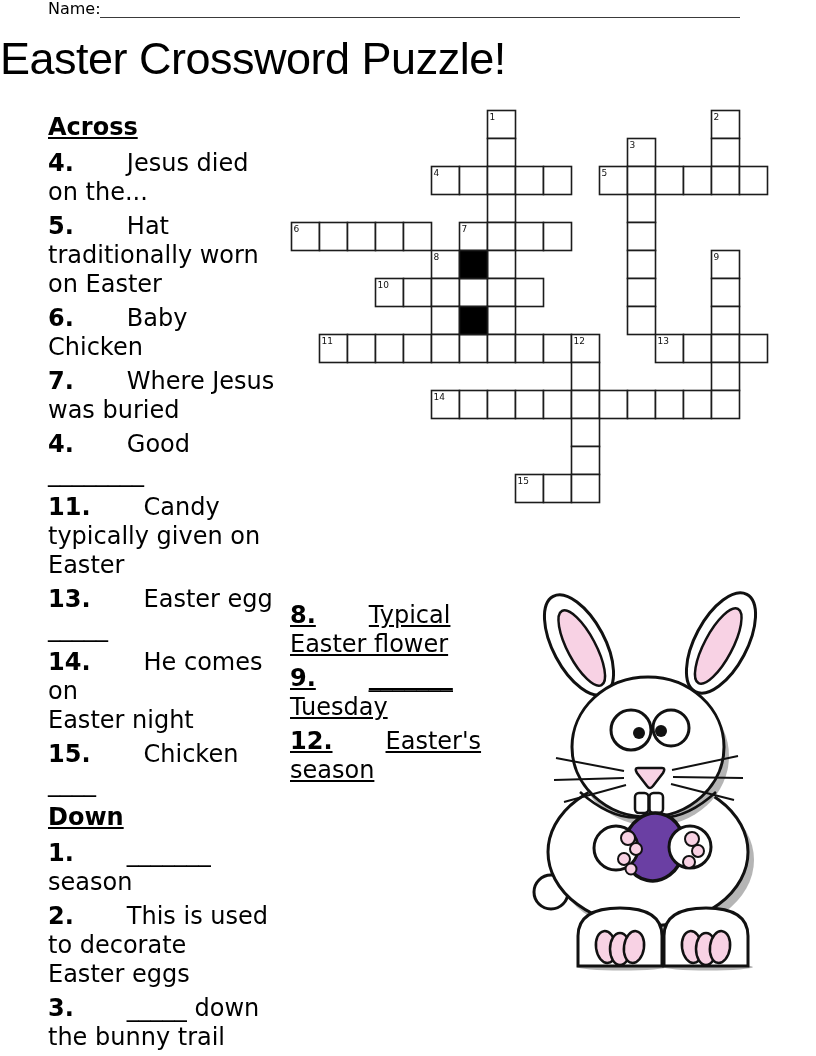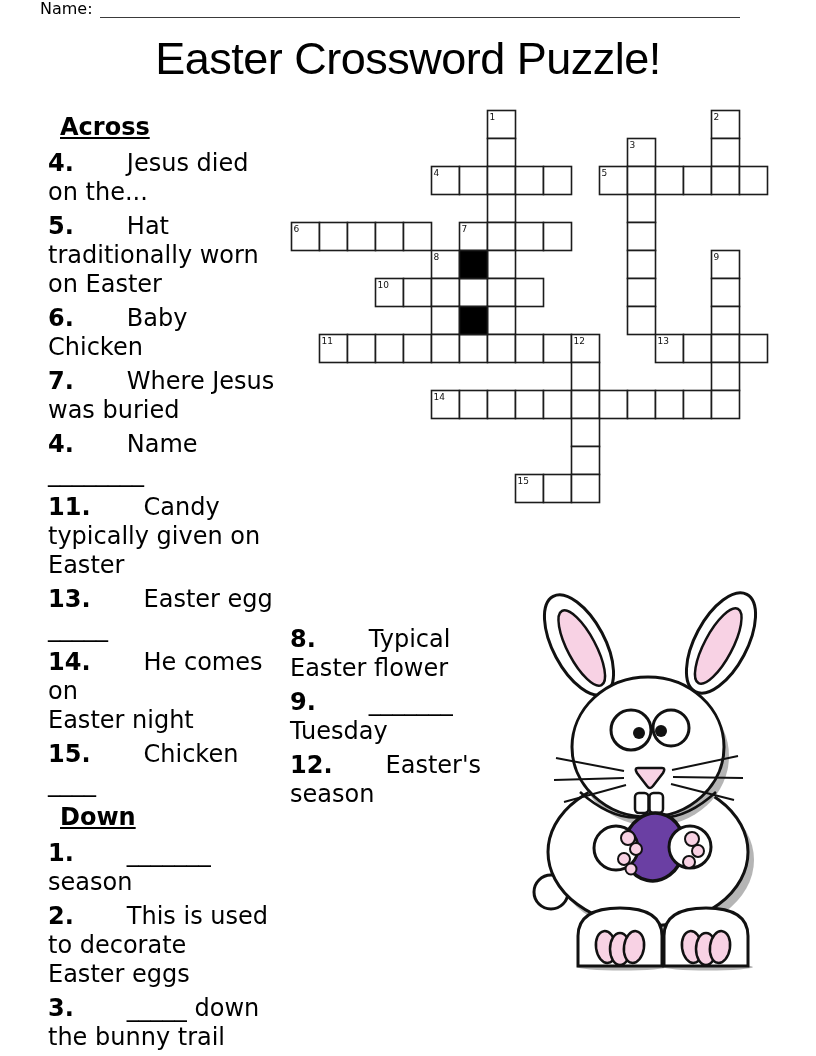--- a/index.html
+++ b/index.html
@@ -1,24 +1,24 @@
 <!DOCTYPE html>
 <html style="--pink: #f8d2e4; --purple: #6a3fa3; --shadow: #b5b5b5; --line: #1c1c1c;"><head>
 <meta charset="utf-8">
 <style>
   html,body{margin:0;padding:0;background:#fff;}
   #page{position:relative;width:816px;height:1056px;background:#ffffff;overflow:hidden;
         font-family:"DejaVu Sans","Liberation Sans",sans-serif;color:#000;}
-  #name-label{position:absolute;left:40px;top:0px;font-size:16px;line-height:18px;text-align:center;}
+  #name-label{position:absolute;left:48px;top:0px;font-size:16px;line-height:18px;text-align:center;}
   #name-line{position:absolute;left:100px;top:1px;width:640px;height:16px;border-bottom:1.5px solid #3a3a3a;}
-  #page-title{position:absolute;left:0;top:33px;width:816px;text-align:center;
+  #page-title{position:absolute;left:0;top:33px;width:816px;text-align:left;
         font-family:"Liberation Sans","DejaVu Sans",sans-serif;font-size:45px;font-weight:400;letter-spacing:-0.5px;}
   #across-col{position:absolute;left:48px;top:113px;width:240px;}
-  #mid-col{position:absolute;left:290px;top:625px;width:195px;}
-  .heading{font-size:24px;line-height:29px;font-weight:bold;text-decoration:underline;margin:0 0 7px 12px;}
+  #mid-col{position:absolute;left:290px;top:601px;width:195px;text-decoration:underline;}
+  .heading{font-size:24px;line-height:29px;font-weight:bold;text-decoration:underline;margin:0 0 7px 0;}
   .clue{font-size:24px;line-height:29px;margin:0 0 5px 0;}
   .cnum{font-weight:bold;margin-right:7px;}
   .ctext{white-space:pre-line;margin-left:46px;}
   #grid-svg{position:absolute;left:290px;top:109px;}
   #grid-svg text{font-family:"DejaVu Sans",sans-serif;font-size:9px;fill:#111;}
   .bunny{position:absolute;left:520px;top:580px;}
 </style>
 </head>
 <body>
 
@@ -130,21 +130,21 @@
     <div id="across-list">
         <div class="clue"><span class="cnum">4.</span><span class="ctext">Jesus died
 on the...</span></div>
         <div class="clue"><span class="cnum">5.</span><span class="ctext">Hat
 traditionally worn
 on Easter</span></div>
         <div class="clue"><span class="cnum">6.</span><span class="ctext">Baby
 Chicken</span></div>
         <div class="clue"><span class="cnum">7.</span><span class="ctext">Where Jesus
 was buried</span></div>
-        <div class="clue"><span class="cnum">4.</span><span class="ctext">Name ________</span></div>
+        <div class="clue"><span class="cnum">4.</span><span class="ctext">Good ________</span></div>
         <div class="clue"><span class="cnum">11.</span><span class="ctext">Candy
 typically given on
 Easter</span></div>
         <div class="clue"><span class="cnum">13.</span><span class="ctext">Easter egg
 _____</span></div>
         <div class="clue"><span class="cnum">14.</span><span class="ctext">He comes on
 Easter night</span></div>
         <div class="clue"><span class="cnum">15.</span><span class="ctext">Chicken ____</span></div>
       </div>
     <div class="heading">Down</div>

